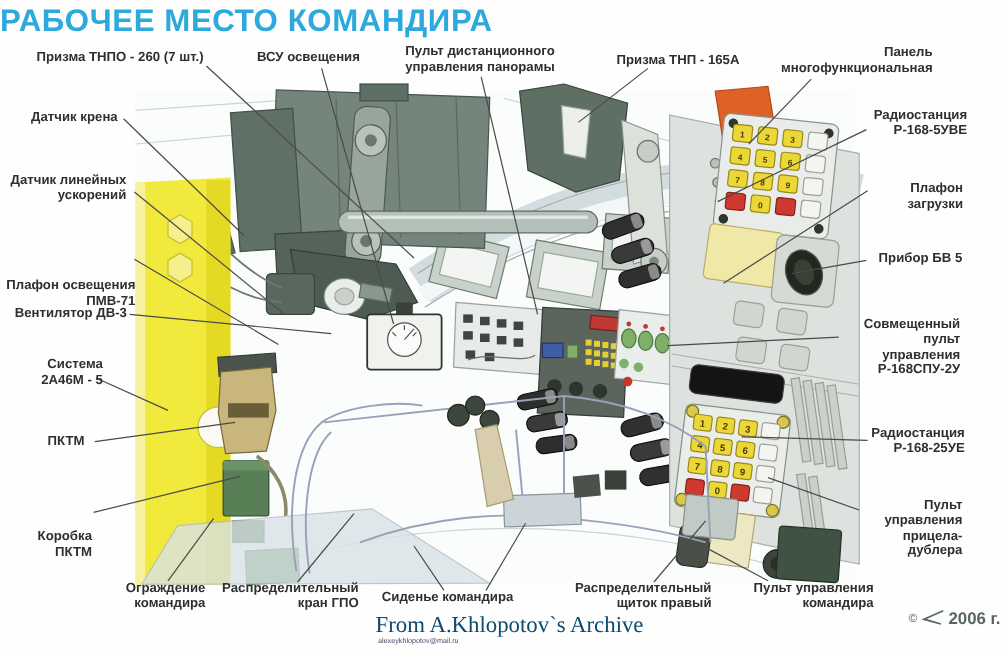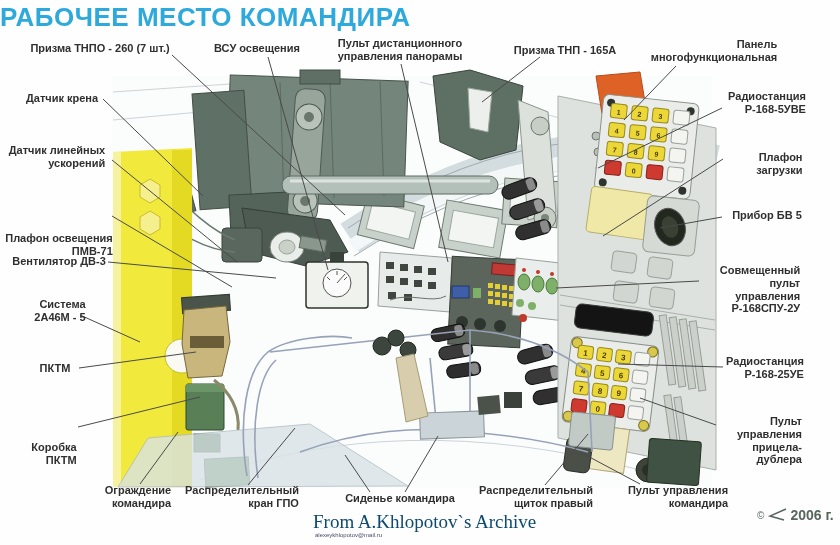--- a/index.html
+++ b/index.html
@@ -422,21 +422,21 @@
       <div class="lbl" style="left: 59px; top: 255px;">Вентилятор ДВ-3</div>
       <div class="lbl" style="left: 60px; top: 298px;">Система
 2А46М - 5</div>
       <div class="lbl" style="left: 55px; top: 362px;">ПКТМ</div>
       <div class="lbl" style="left: 54px; top: 414px; margin-top: 27px;">Коробка
 ПКТМ</div>
       <div class="lbl" style="left: 138px; top: 484px;">Ограждение
 командира</div>
       <div class="lbl" style="left: 242px; top: 484px;">Распределительный
 кран ГПО</div>
-      <div class="lbl" style="left: 400px; top: 492px;">Сиденье командира</div>
+      <div class="lbl" style="left: 373px; top: 492px;">Сиденье командира</div>
       <div class="lbl" style="left: 536px; top: 484px;">Распределительный
 щиток правый</div>
       <div class="lbl" style="left: 678px; top: 484px;">Пульт управления
 командира</div>
     </div>
 
   <div class="credit">From A.Khlopotov`s Archive</div>
   <div class="email">alexeykhlopotov@mail.ru</div>
 
   <div class="copyright">

